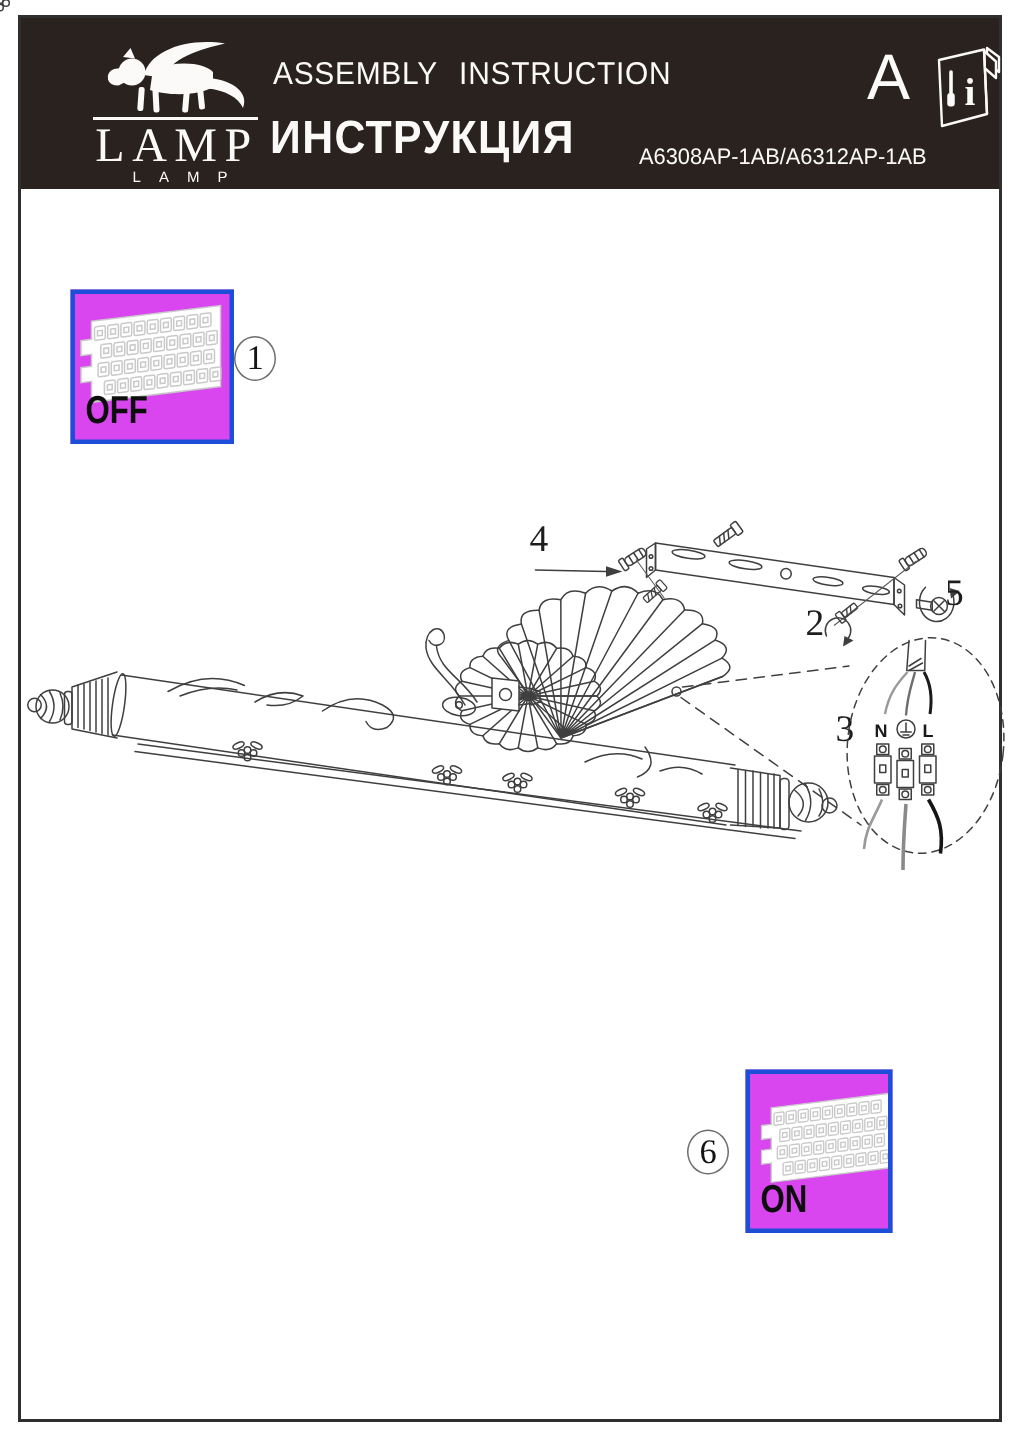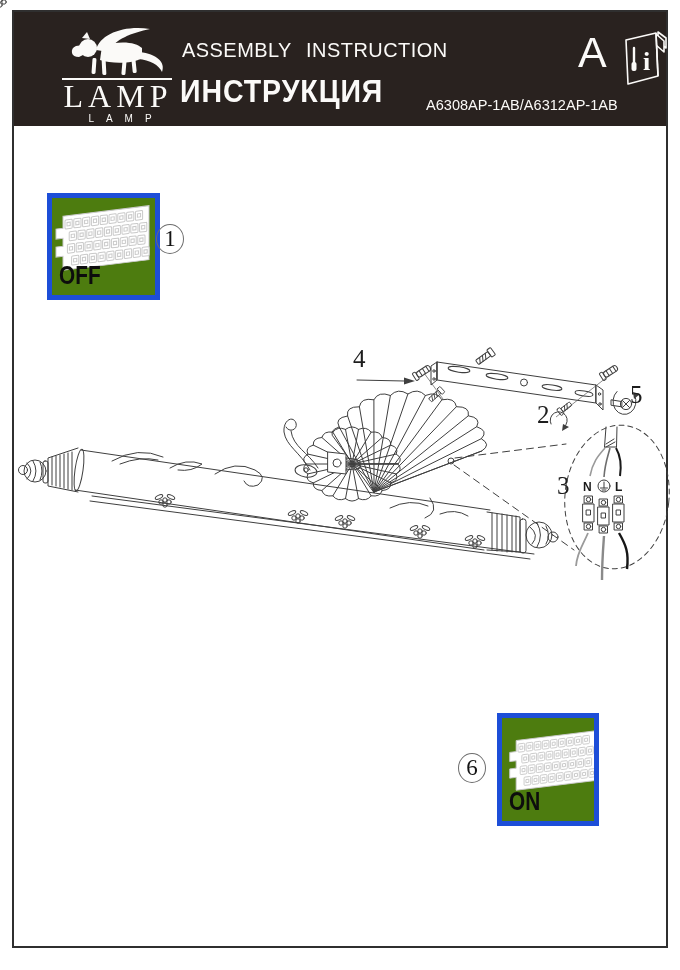--- a/index.html
+++ b/index.html
@@ -20,21 +20,21 @@
          font-size:10px;letter-spacing:12px;text-indent:12px;}
   #title-en{position:absolute;left:168px;top:26px;font-size:21px;letter-spacing:.5px;
          word-spacing:9px;transform:scaleX(.95);transform-origin:left;}
   #title-ru{position:absolute;left:166px;top:62px;font-size:31px;font-weight:700;
          letter-spacing:1px;transform:scaleX(.92);transform-origin:left;}
   #model{position:absolute;left:412px;top:84px;font-size:15px;transform:scaleX(.97);
          transform-origin:left;}
   #doc-letter{position:absolute;left:564px;top:16px;font-size:43px;font-weight:400;}
   #booklet{position:absolute;left:606px;top:14px;}
   
-  .step-box{position:absolute;border:5px solid #1d4ed8;background:#4d7c0f;}
+  .step-box{position:absolute;border:3px solid #1d4ed8;background:#d946ef;}
   #box-off{left:47px;top:193px;width:103px;height:97px;}
   #box-on{left:497px;top:713px;width:92px;height:103px;text-align:right;}
   .switch-label{position:absolute;left:7px;bottom:4px;font-size:26px;font-weight:700;
         color:#0d0d0d;transform:scaleX(.8);transform-origin:left;letter-spacing:0px;}
   .step-circle{position:absolute;width:26px;height:28px;border:1.4px solid #6d6d6d;
         border-radius:50%;display:flex;align-items:center;justify-content:center;
         font-family:"Liberation Serif",serif;font-size:23px;color:#141414;}
   #circle-1{left:156px;top:224px;}
   #circle-6{left:458px;top:753px;}
   

